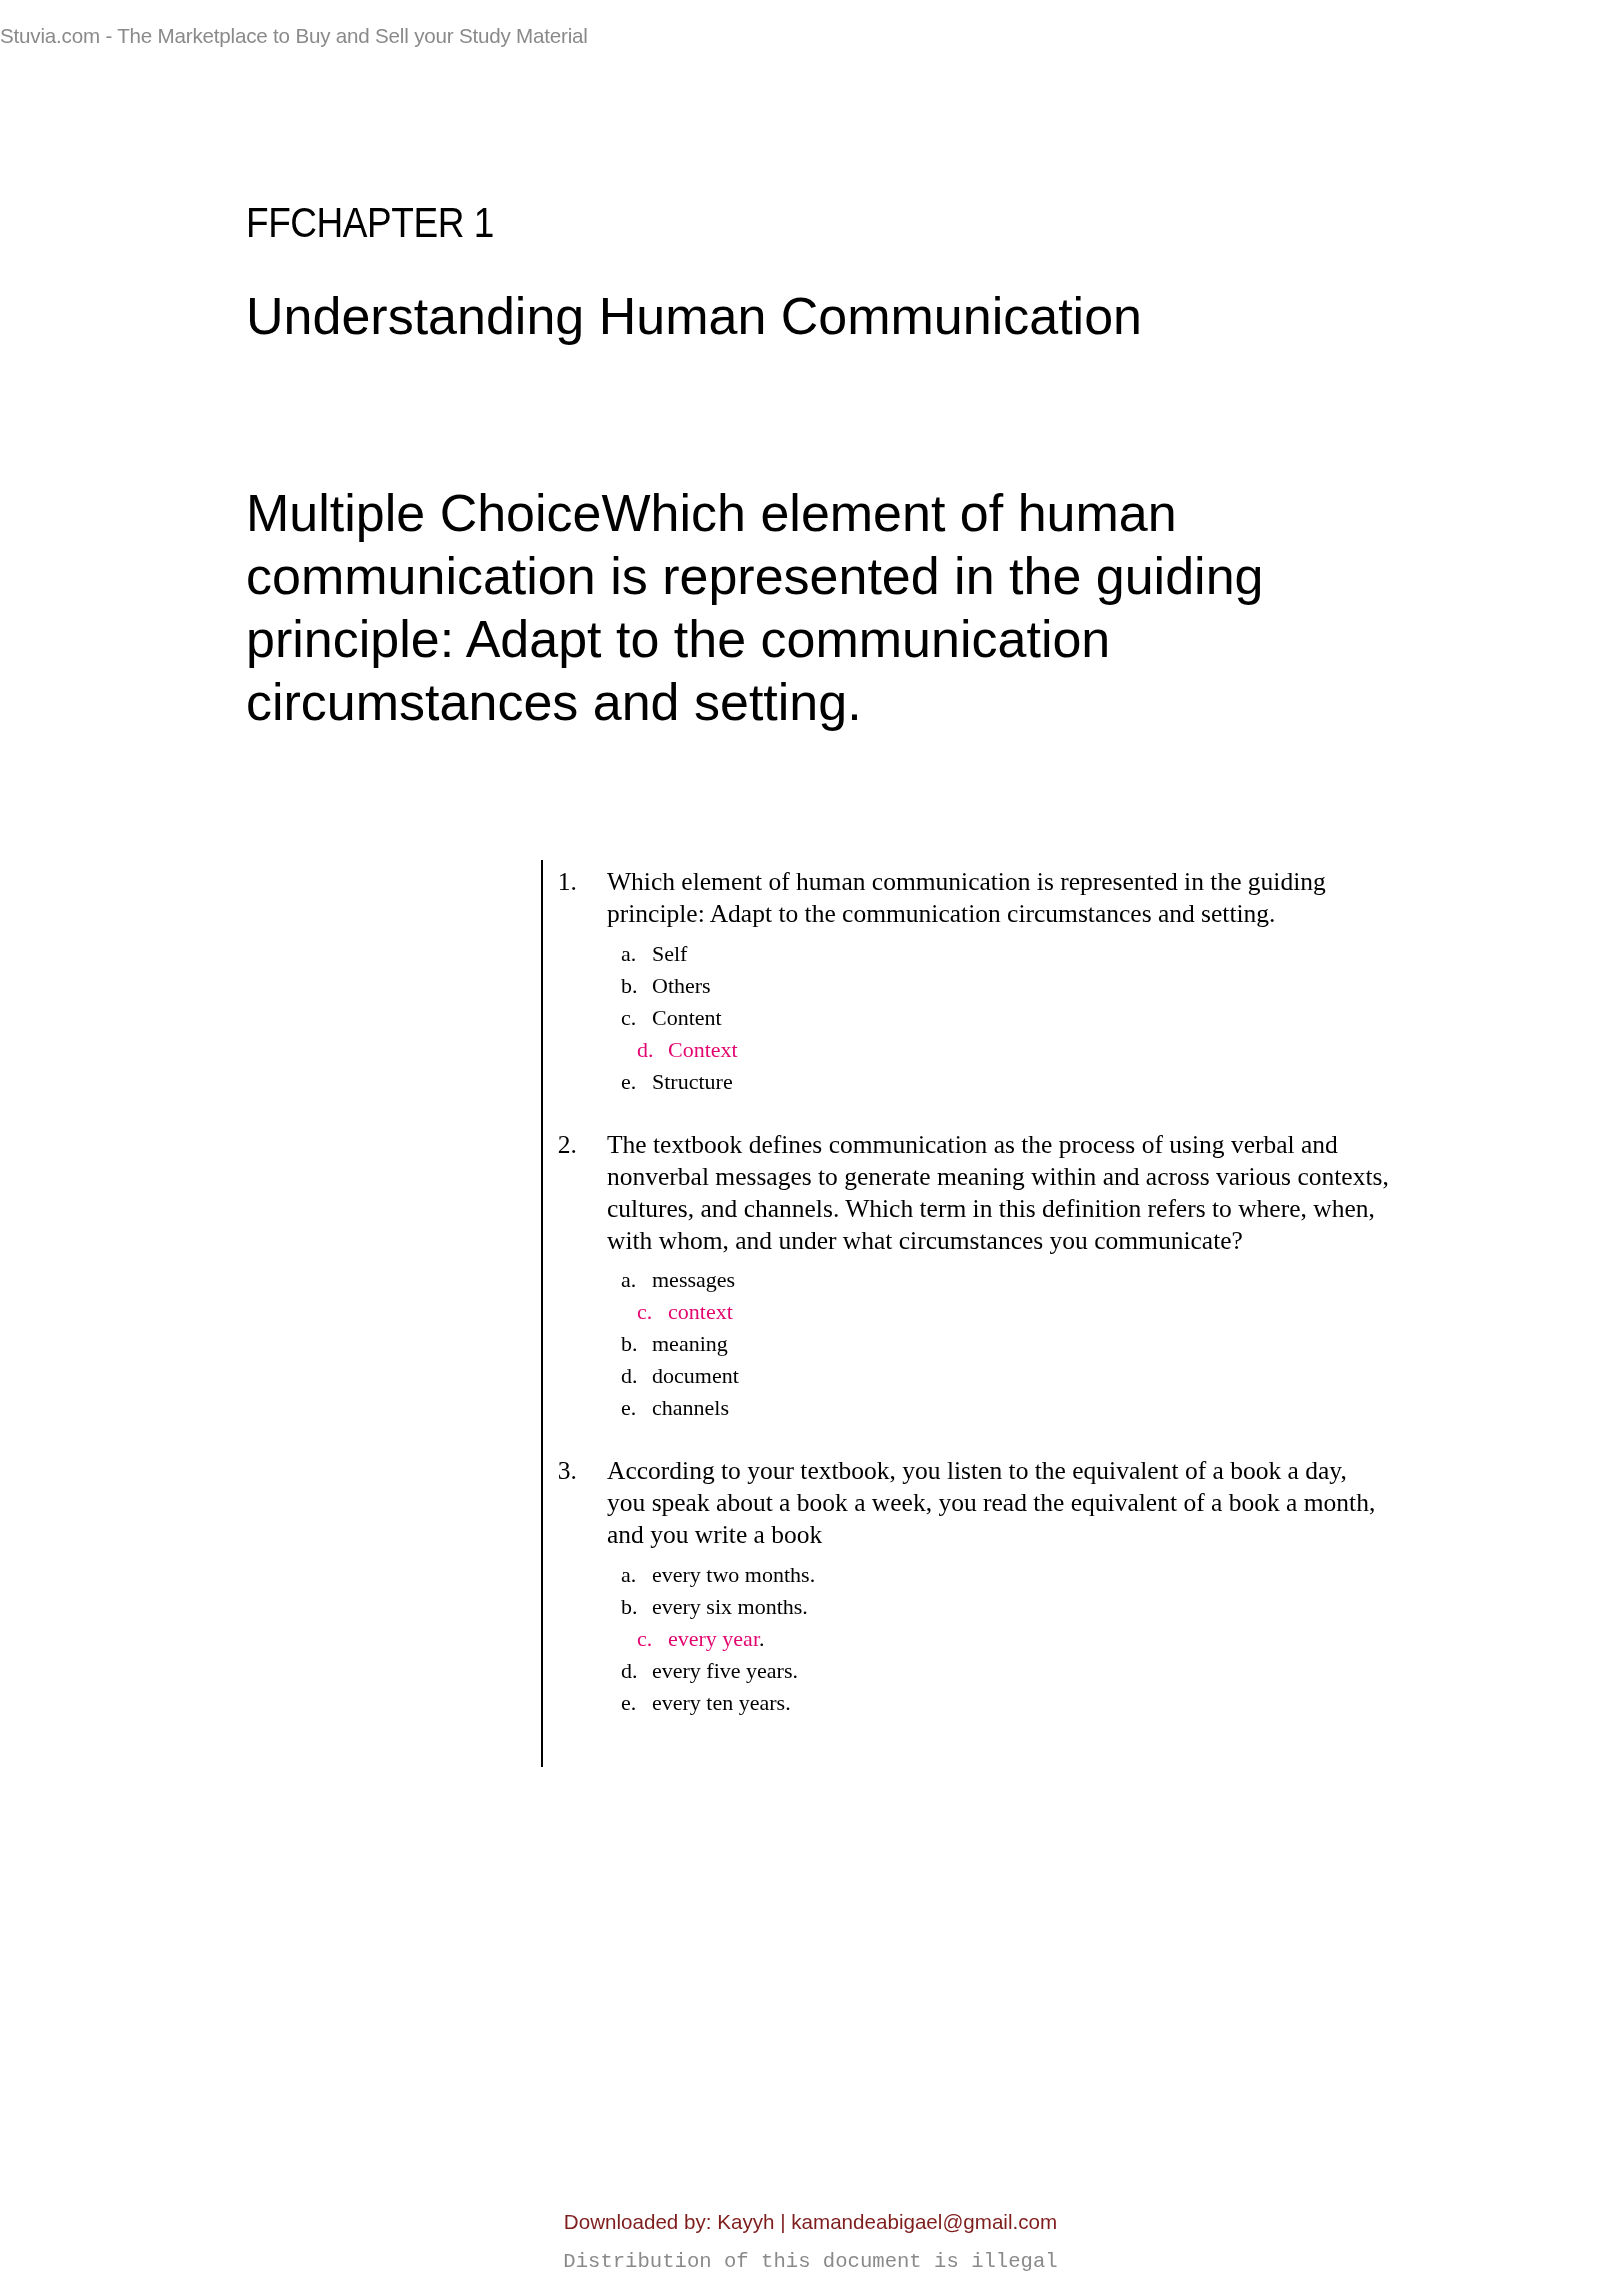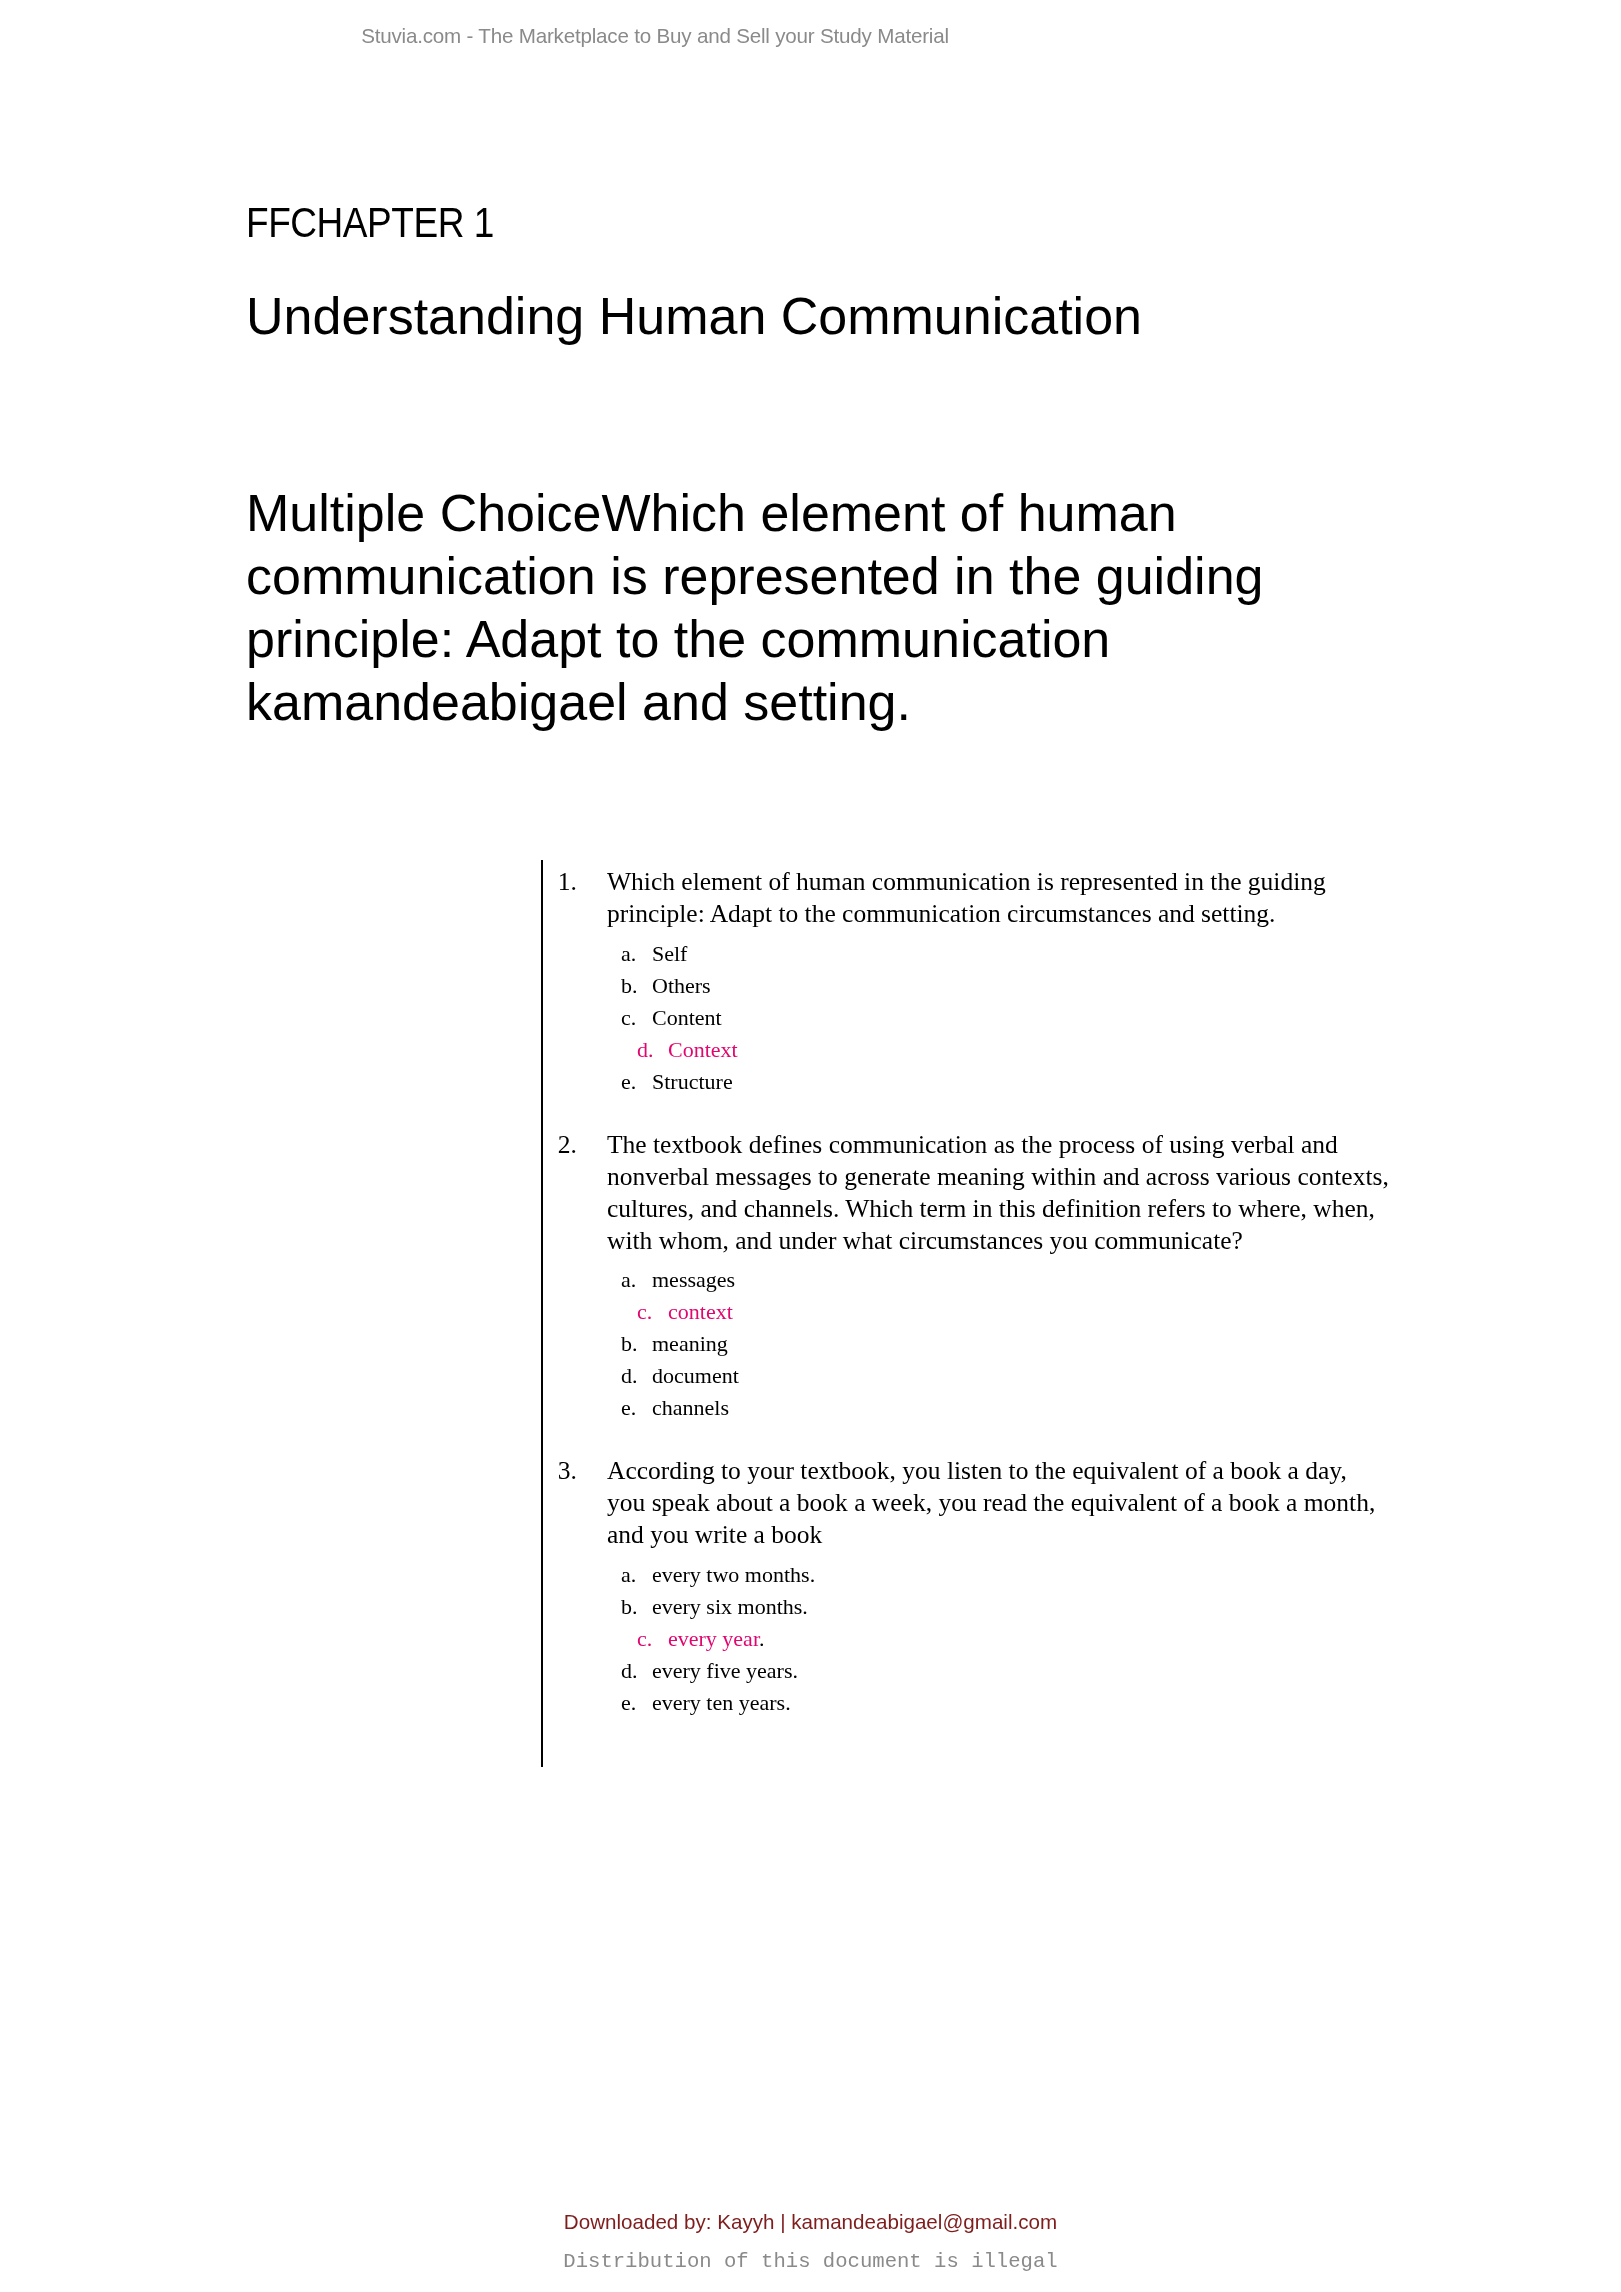--- a/index.html
+++ b/index.html
@@ -1,17 +1,17 @@
 <!DOCTYPE html>
 <html><head>
   <meta charset="utf-8">
   <style>
     html, body { margin: 0; padding: 0; background: #ffffff; }
     body { width: 1621px; height: 2293px; position: relative; overflow: hidden; font-family: "Liberation Sans", sans-serif; }
-    .header-note { position: absolute; top: 23.5px; left: 0; width: 1310px; text-align: center; font-family: "Liberation Sans", sans-serif; font-size: 20.6px; color: #8a8a8a; letter-spacing: -0.2px; }
+    .header-note { position: absolute; top: 23.5px; left: 0; width: 1310px; font-family: "Liberation Sans", sans-serif; font-size: 20.6px; color: #8a8a8a; letter-spacing: -0.2px; }
     .chapter-label { position: absolute; left: 246px; top: 198px; font-family: "Liberation Sans", sans-serif; font-size: 43px; color: #000; transform: scaleX(0.86); transform-origin: left top; letter-spacing: -0.5px; }
     .chapter-title { position: absolute; left: 246px; top: 286px; font-family: "Liberation Sans", sans-serif; font-size: 52px; color: #000000; white-space: nowrap; }
     .section-heading { position: absolute; left: 246px; top: 482px; width: 1127px; font-family: "Liberation Sans", sans-serif; font-size: 52px; line-height: 63px; color: #000; }
     .question-block { position: absolute; left: 541px; top: 860px; width: 882px; height: 907px; border-left: 2.9px solid #000; }
     .question { position: relative; font-family: "Liberation Serif", serif; font-size: 25.5px; line-height: 32px; color: #000; }
     .q-num { position: absolute; left: 14.7px; top: 0; }
     .q-text { margin-left: 64px; width: 784px; }
     .options { list-style: none; margin: 7.8px 0 0 78px; padding: 0; }
     .option { font-family: "Liberation Serif", serif; font-size: 22px; line-height: 32px; color: #000; white-space: nowrap; }
     .option .opt-letter { display: inline-block; width: 31px; }
@@ -20,21 +20,21 @@
     .footer-download { position: absolute; top: 2210px; left: 0; width: 1621px; text-align: center; font-family: "Liberation Sans", sans-serif; font-size: 20.6px; color: #7f1d1d; }
     .footer-legal { position: absolute; top: 2250px; left: 0; width: 1621px; text-align: center; font-family: Liberation Mono, monospace; font-size: 20.6px; color: #8a8a8a; }
   </style>
 </head>
 <body>
 
 <div class="header-note">Stuvia.com - The Marketplace to Buy and Sell your Study Material</div>
 
 <div class="chapter-label">FFCHAPTER 1</div>
 <div class="chapter-title">Understanding Human Communication</div>
-<div class="section-heading">Multiple ChoiceWhich element of human communication is represented in the guiding principle: Adapt to the communication kamandeabigael and setting.</div>
+<div class="section-heading">Multiple ChoiceWhich element of human communication is represented in the guiding principle: Adapt to the communication circumstances and setting.</div>
 
 <div class="question-block">
 
   <div class="question" style="margin-top:5.9px;">
     <span class="q-num">1.</span>
     <div class="q-text">Which element of human communication is represented in the guiding principle: Adapt to the communication circumstances and setting.</div>
     <ul class="options">
       <li class="option"><span class="opt-letter">a.</span><span>Self</span></li>
       <li class="option"><span class="opt-letter">b.</span><span>Others</span></li>
       <li class="option"><span class="opt-letter">c.</span><span>Content</span></li>

